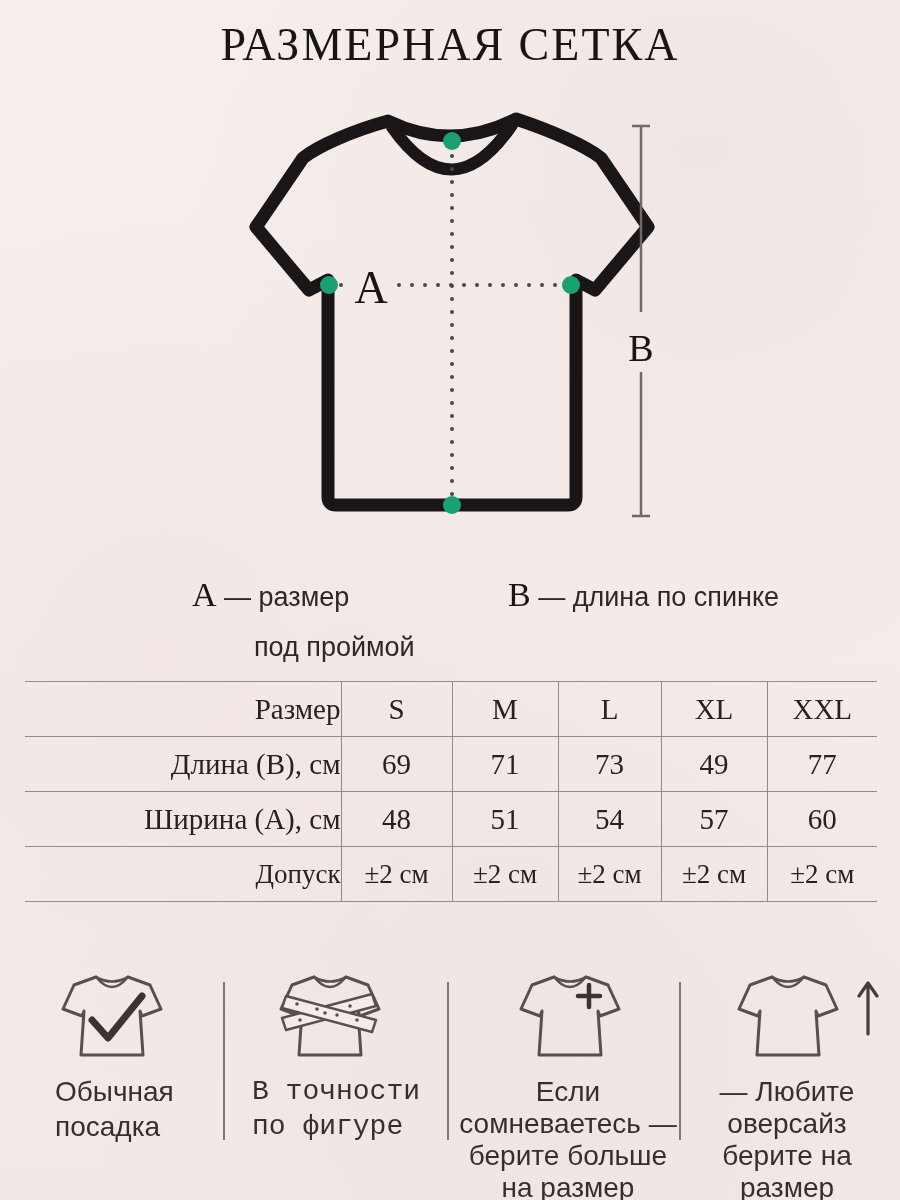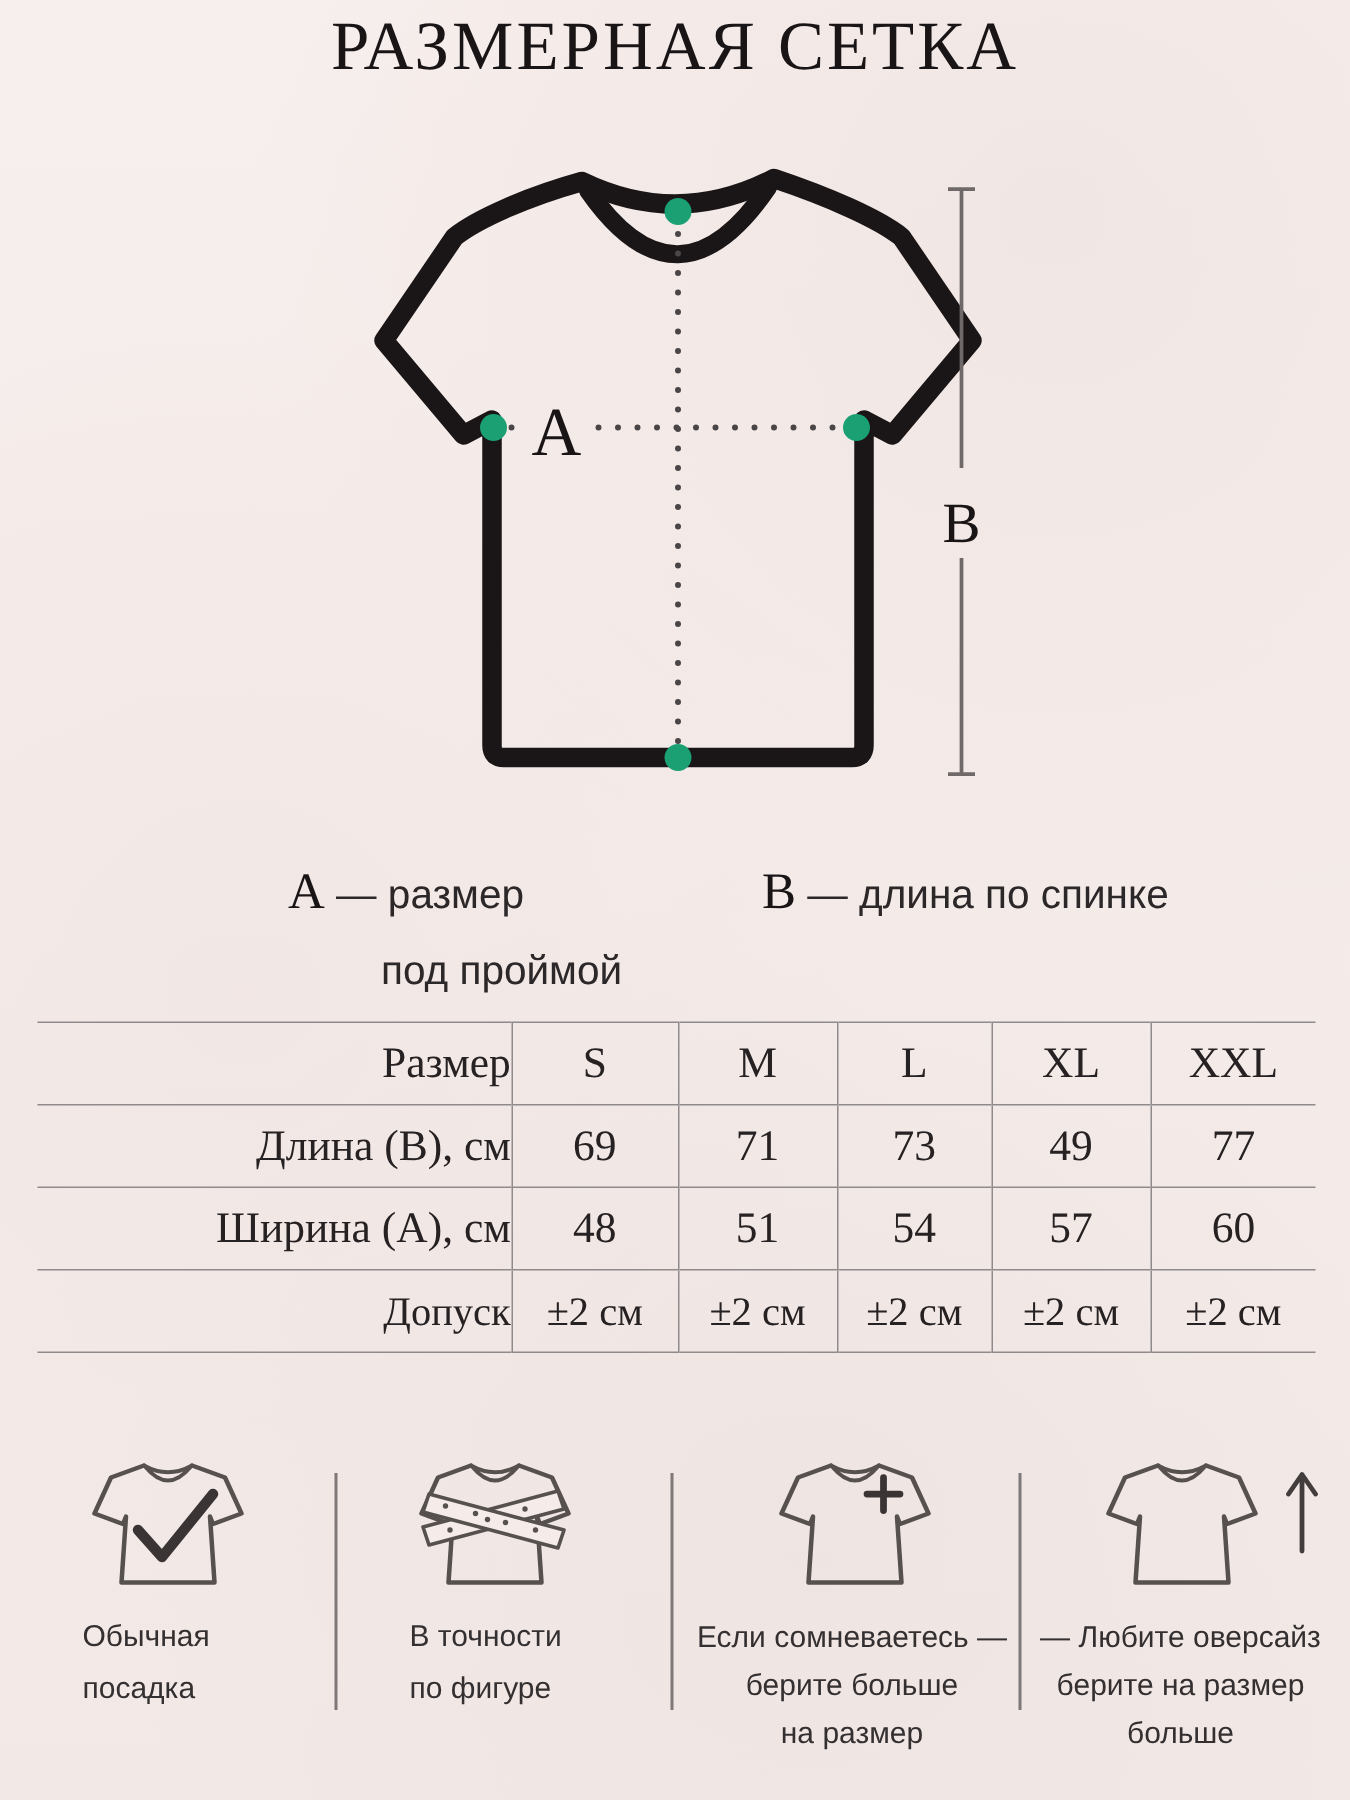--- a/index.html
+++ b/index.html
@@ -10,21 +10,21 @@
     background-color:#f5ece9;
     background-image:
       radial-gradient(circle at 78% 12%, rgba(233,220,217,0.45), transparent 42%),
       radial-gradient(circle at 18% 55%, rgba(238,226,223,0.5), transparent 46%),
       radial-gradient(circle at 60% 85%, rgba(231,219,216,0.35), transparent 40%),
       linear-gradient(180deg,#f7efed,#f2e9e6);
   }
   .abs{position:absolute;}
   
   .title{
-    left:0;top:4px;width:900px;text-align:center;
+    left:0;top:18px;width:900px;text-align:center;
     font-size:46px;letter-spacing:2px;color:#191415;font-weight:400;font-family:Liberation Serif, serif;
   }
   
   .legend{font-family:"Liberation Sans","DejaVu Sans",sans-serif;font-size:27px;color:#2c2728;}
   .legend .big{font-family:"Liberation Serif","DejaVu Serif",serif;font-size:34px;color:#191415;}
   .legend-a{left:192px;top:576px;}
   .legend-a .l2{margin-left:62px;margin-top:18px;}
   .legend-b{left:508px;top:576px;}
   
   table.sizes{
@@ -35,25 +35,25 @@
   }
   table.sizes td{padding:0;text-align:center;vertical-align:middle;height:54px;}
   table.sizes tr{border-bottom:1px solid #8f8a8b;}
   table.sizes tr:last-child{border-bottom:none;margin-top:44px;}
   table.sizes td + td{border-left:1px solid #8f8a8b;}
   table.sizes td.lbl{text-align:right;padding-left:8px;}
   table.sizes tr.tol td{font-size:27px;}
   
   .tip-caption{
     font-family:"Liberation Sans","DejaVu Sans",sans-serif;
-    font-size:20px;line-height:35px;color:#343031;
+    font-size:28px;line-height:35px;color:#343031;
   }
   .tip-caption.c3{line-height:32px;text-align:center;}
   .cap1{left:55px;top:1074px;}
-  .cap2{left:273px;top:1074px;}
+  .cap2{left:252px;top:1074px;font-family:Liberation Mono, monospace;}
   .cap3{left:458px;top:1076px;width:220px;}
   .cap4{left:684px;top:1076px;width:206px;}
   .vdiv{width:1.5px;height:158px;background:#7e7879;top:982px;}
   .vd1{left:223px;} .vd2{left:447px;} .vd3{left:679px;}
   svg{display:block;}
 </style>
 </head>
 <body>
 
 <div class="abs title">РАЗМЕРНАЯ СЕТКА</div>

